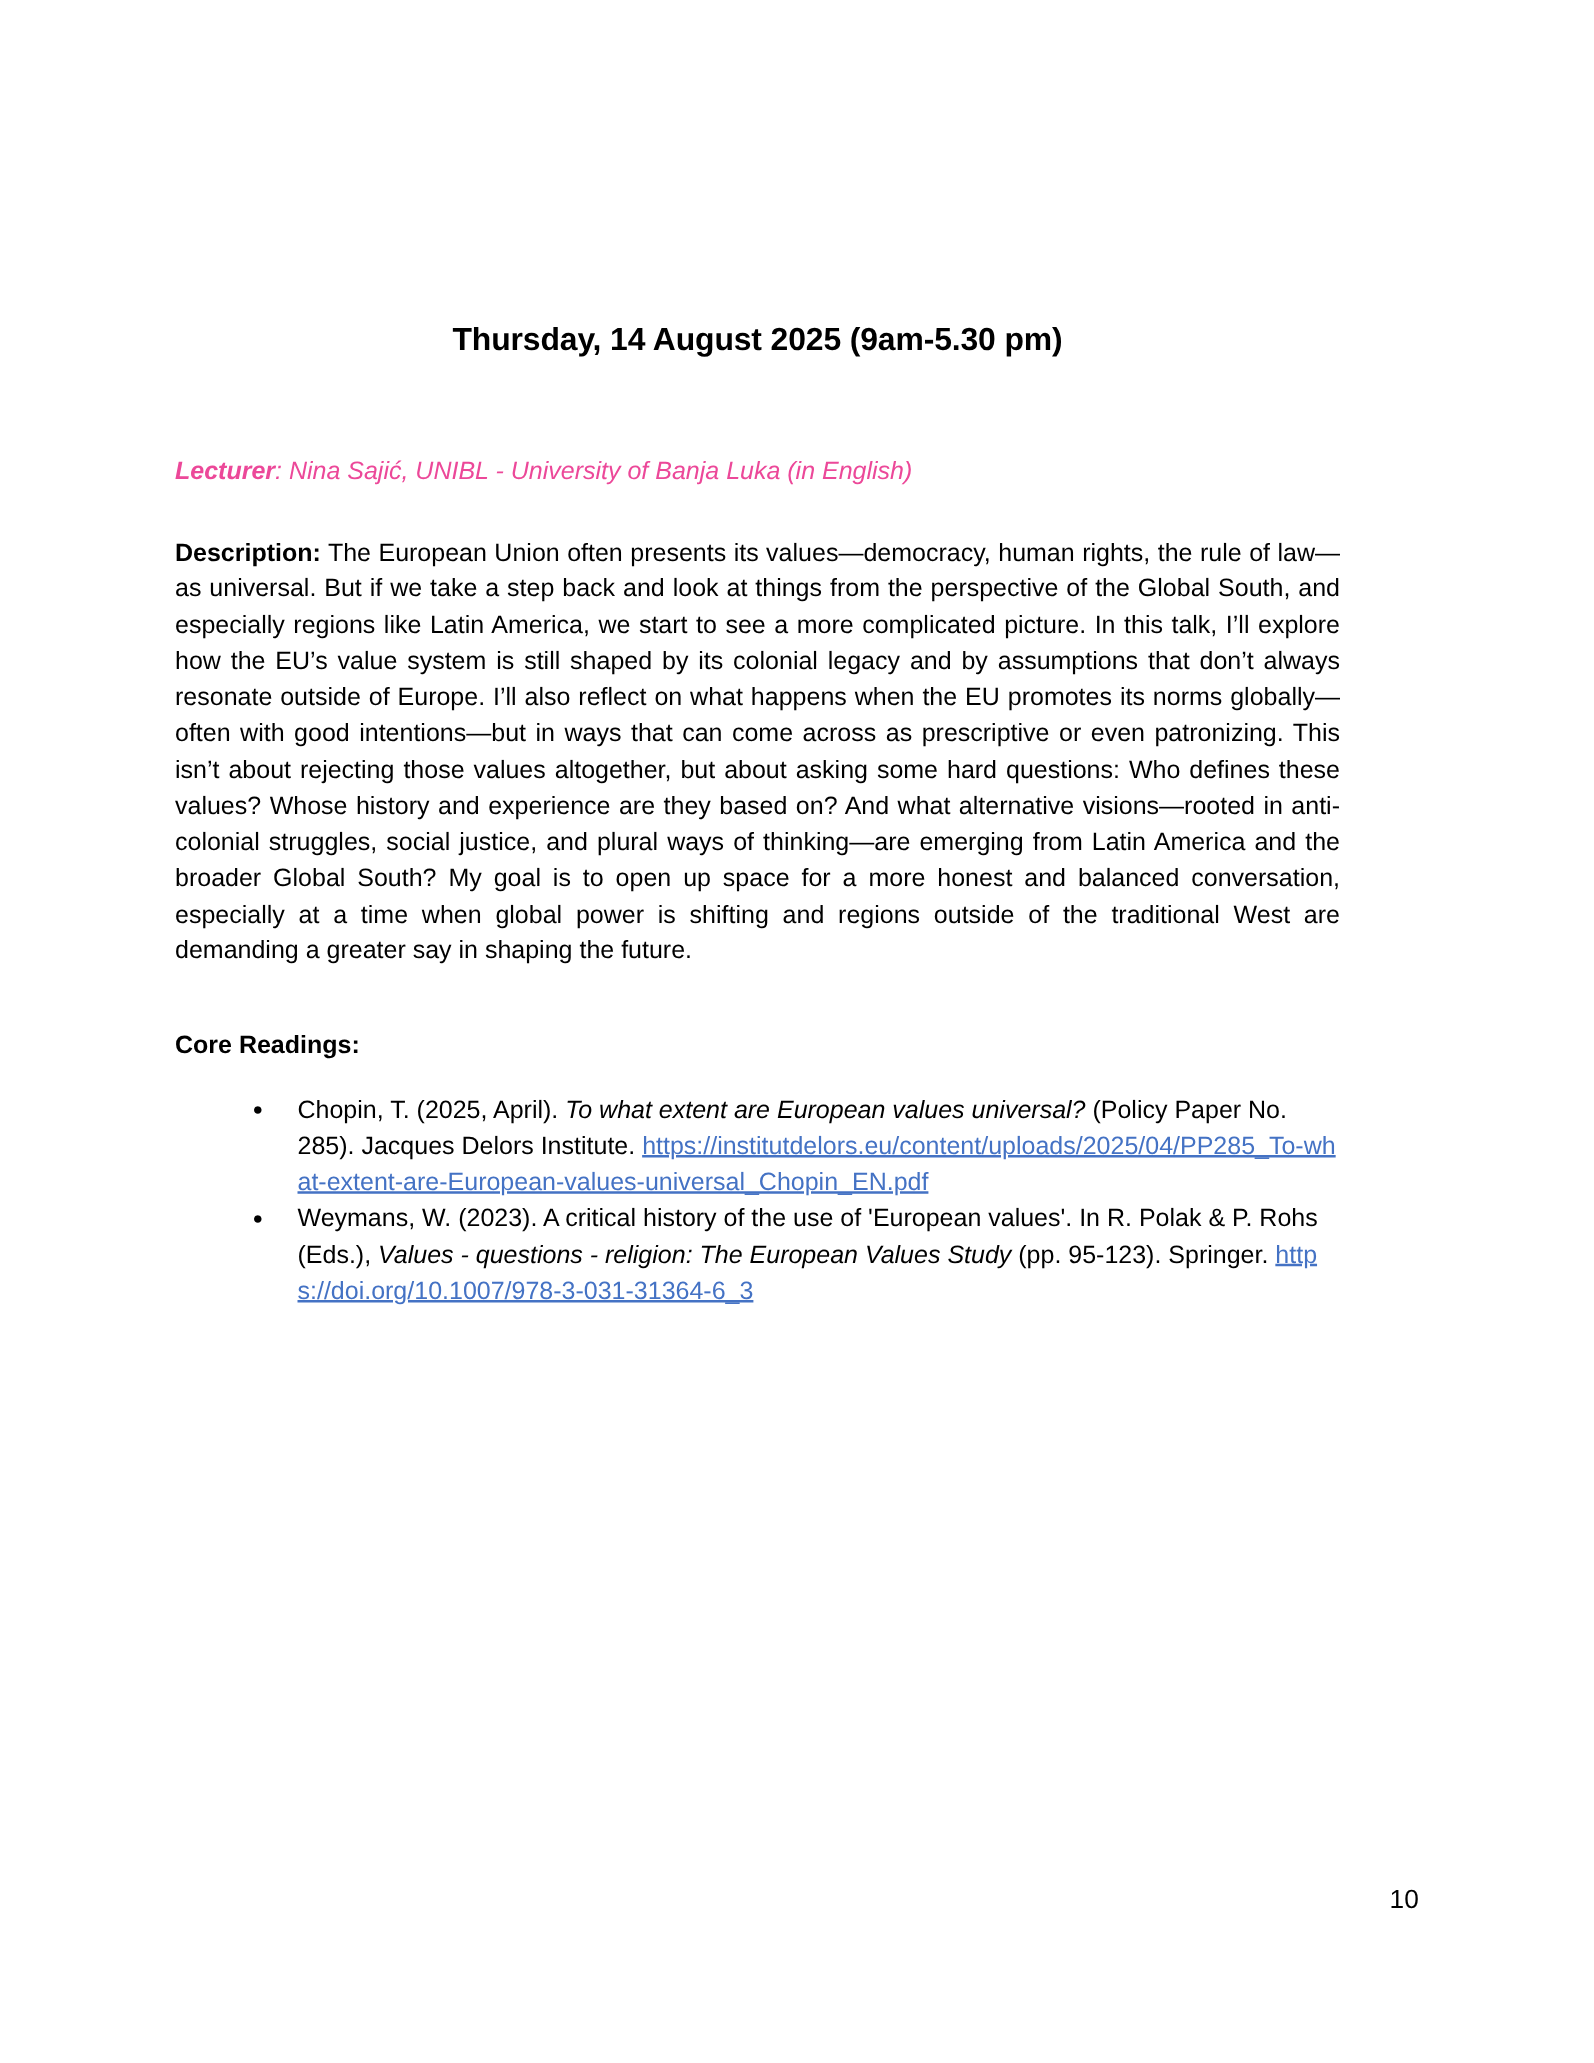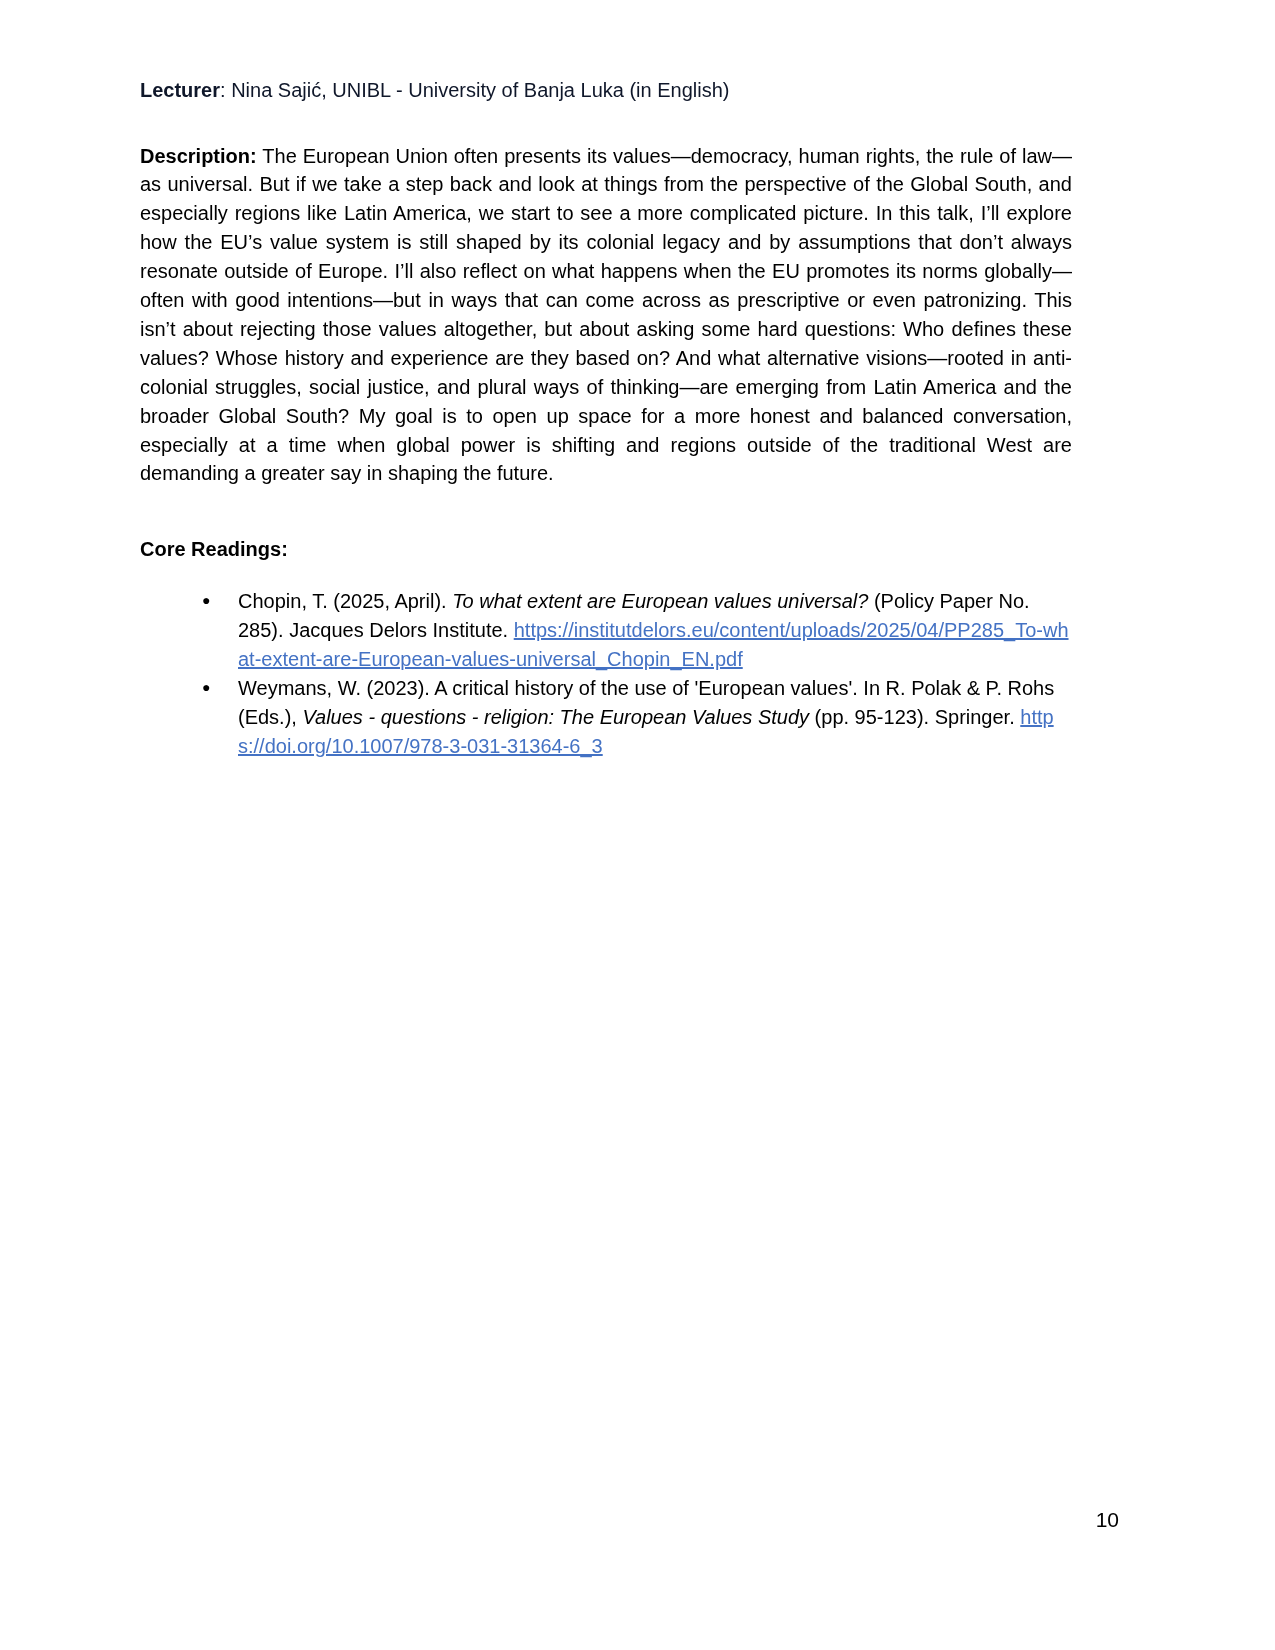--- a/index.html
+++ b/index.html
@@ -56,21 +56,22 @@
     font-weight: bold;
     font-style: italic;
     color: #2E5395;
     line-height: 1.32;
     margin: 4px 0 0 0;
   }
   .lecturer-line {
     font-size: 20px;
     line-height: 1.38;
     margin: 9px 0 0 0;
-    color: #0f172a;
+    color: #ec4899;
+    font-style: italic;
   }
   .lecturer-line .lbl {
     font-weight: bold;
   }
 
   
   .description {
     font-size: 20px;
     line-height: 1.445;
     text-align: justify;
@@ -117,34 +118,35 @@
   }
   a.link {
     color: #4472C4;
     text-decoration: underline;
     word-break: break-all;
   }
 
   
   .page-number {
     position: absolute;
-    right: 156px;
+    right: 140px;
     bottom: 118px;
     font-size: 21px;
     color: #000000;
     text-align: center;
   }
 </style>
 </head>
 <body>
 
 <div class="page">
 
   <div class="content">
 
+    <h1 class="doc-title">Thursday, 14 August 2025 (9am-5.30 pm)</h1>
 
     <div class="session-block">
 
 
 
       <p class="lecturer-line">
         <span class="lbl">Lecturer</span><span>: Nina Sajić, UNIBL - University of Banja Luka (in English)</span>
       </p>
 
     </div>

